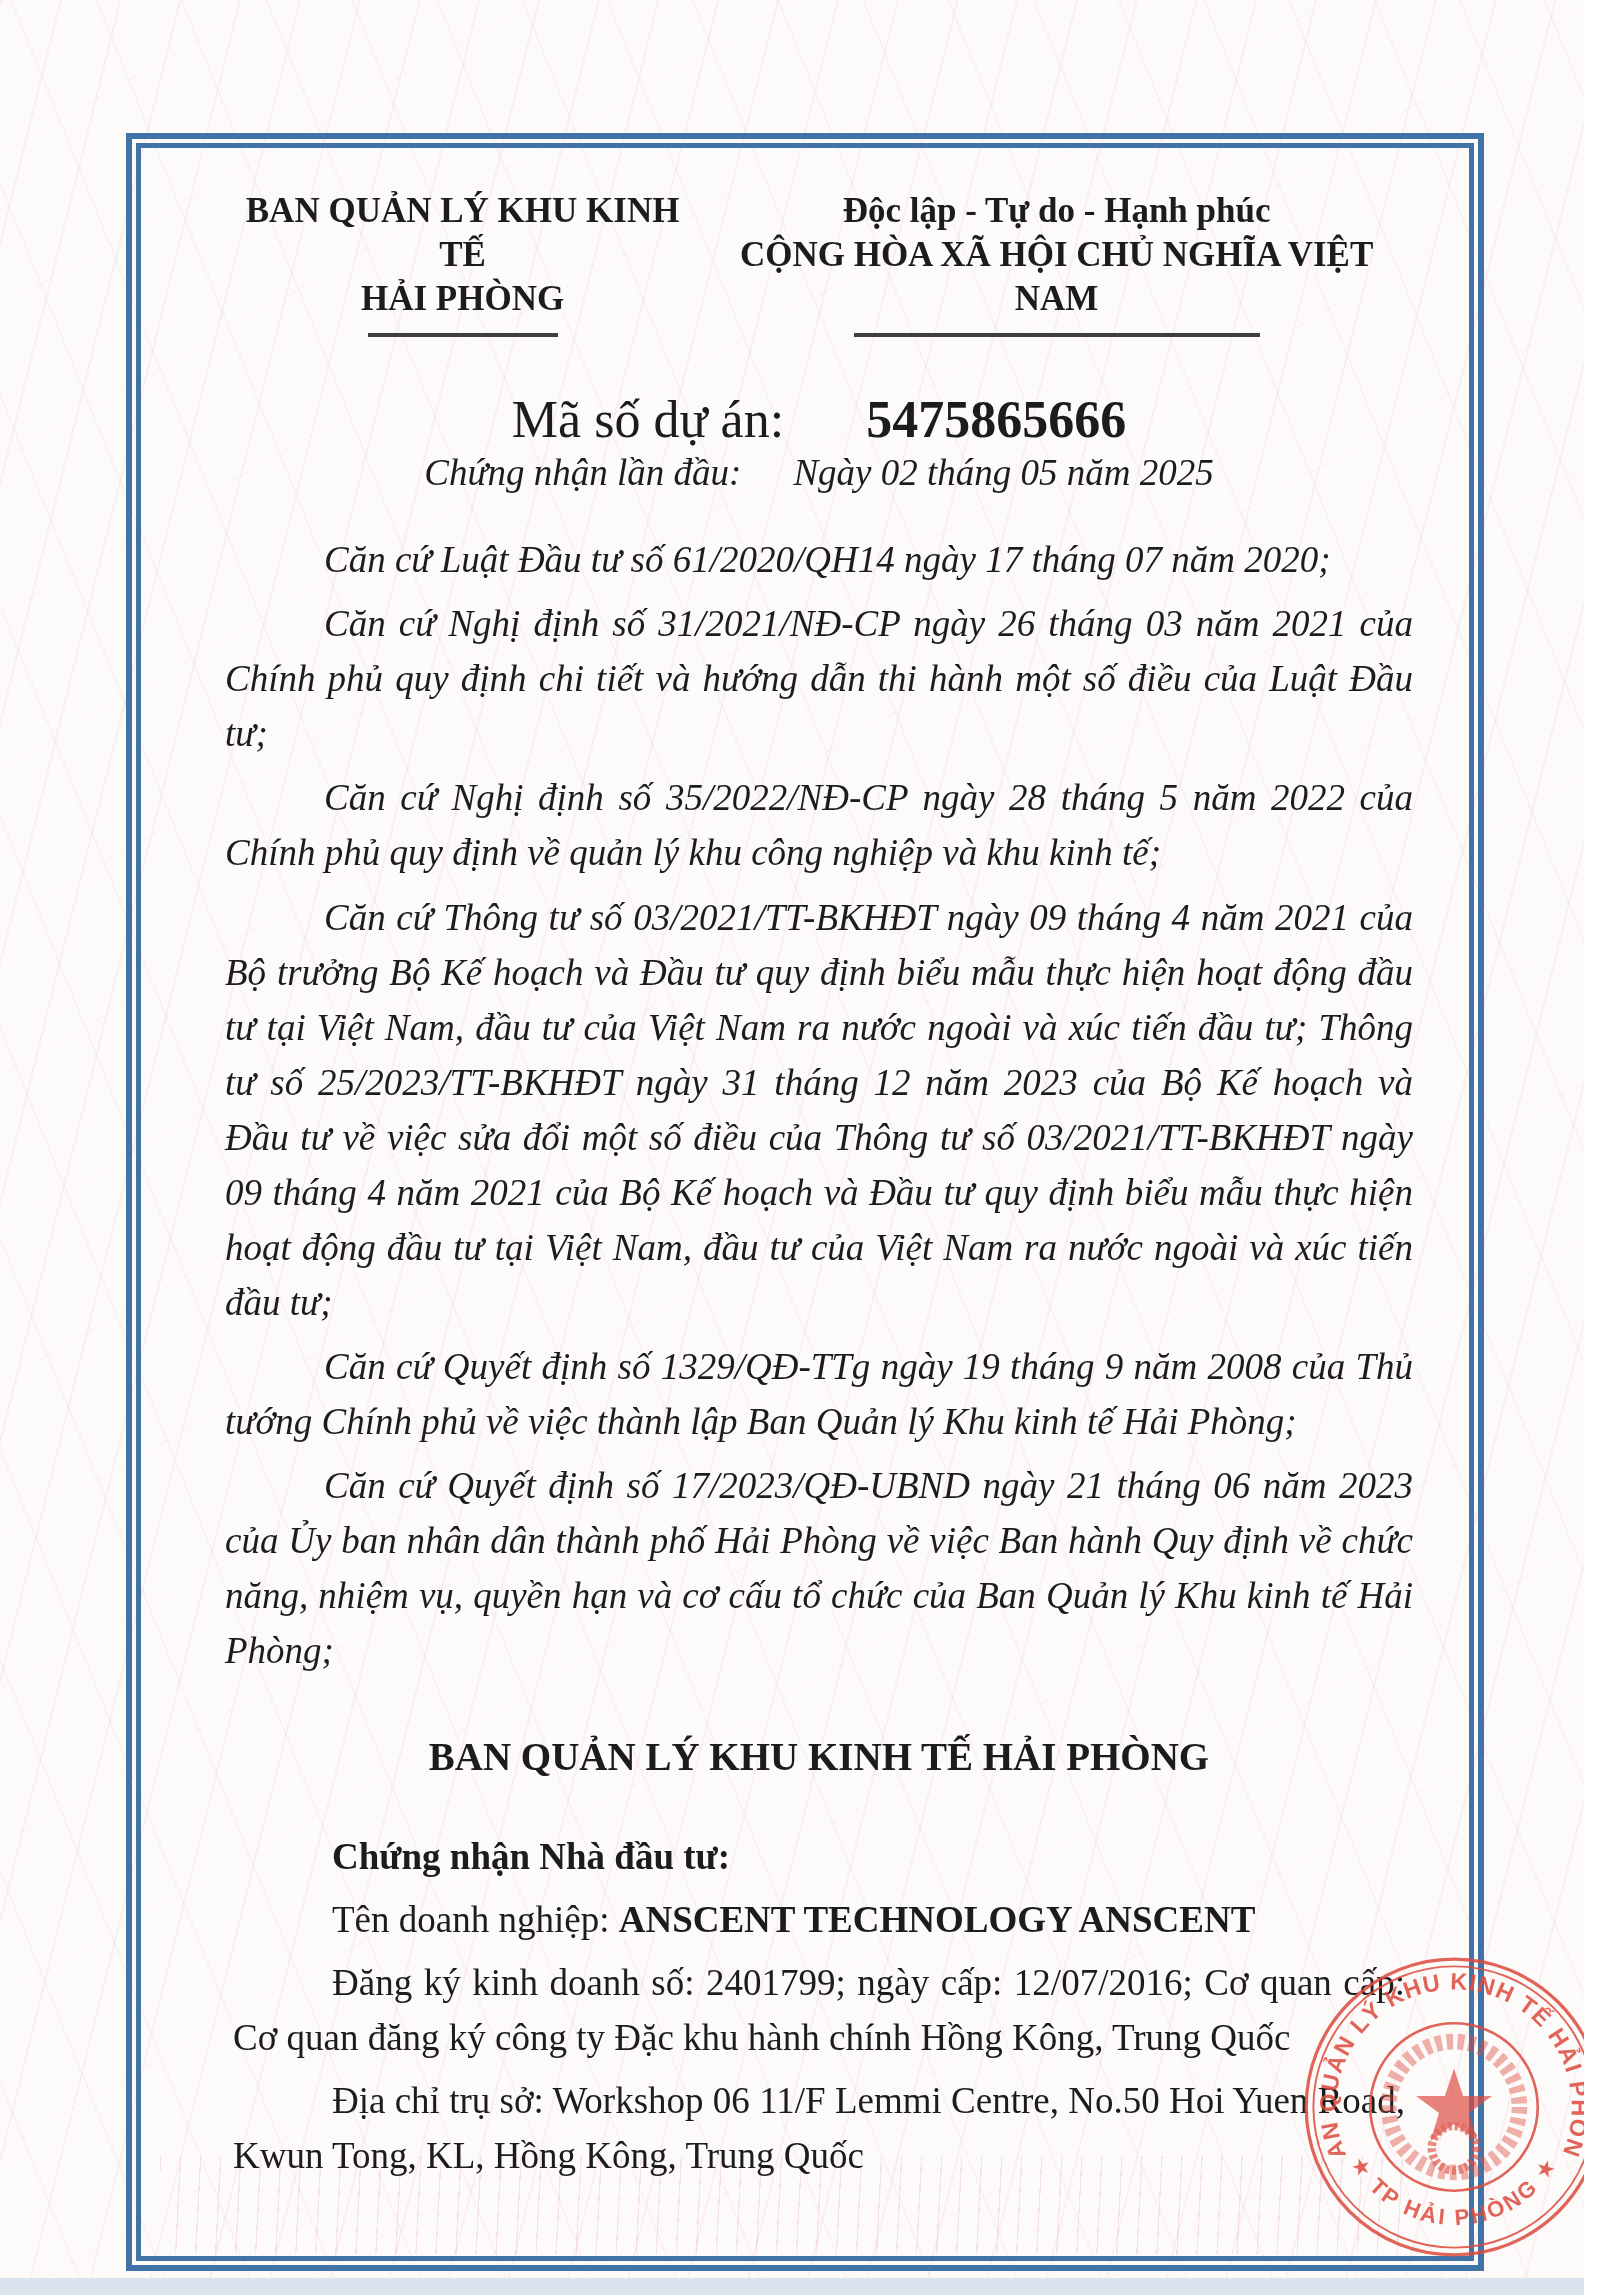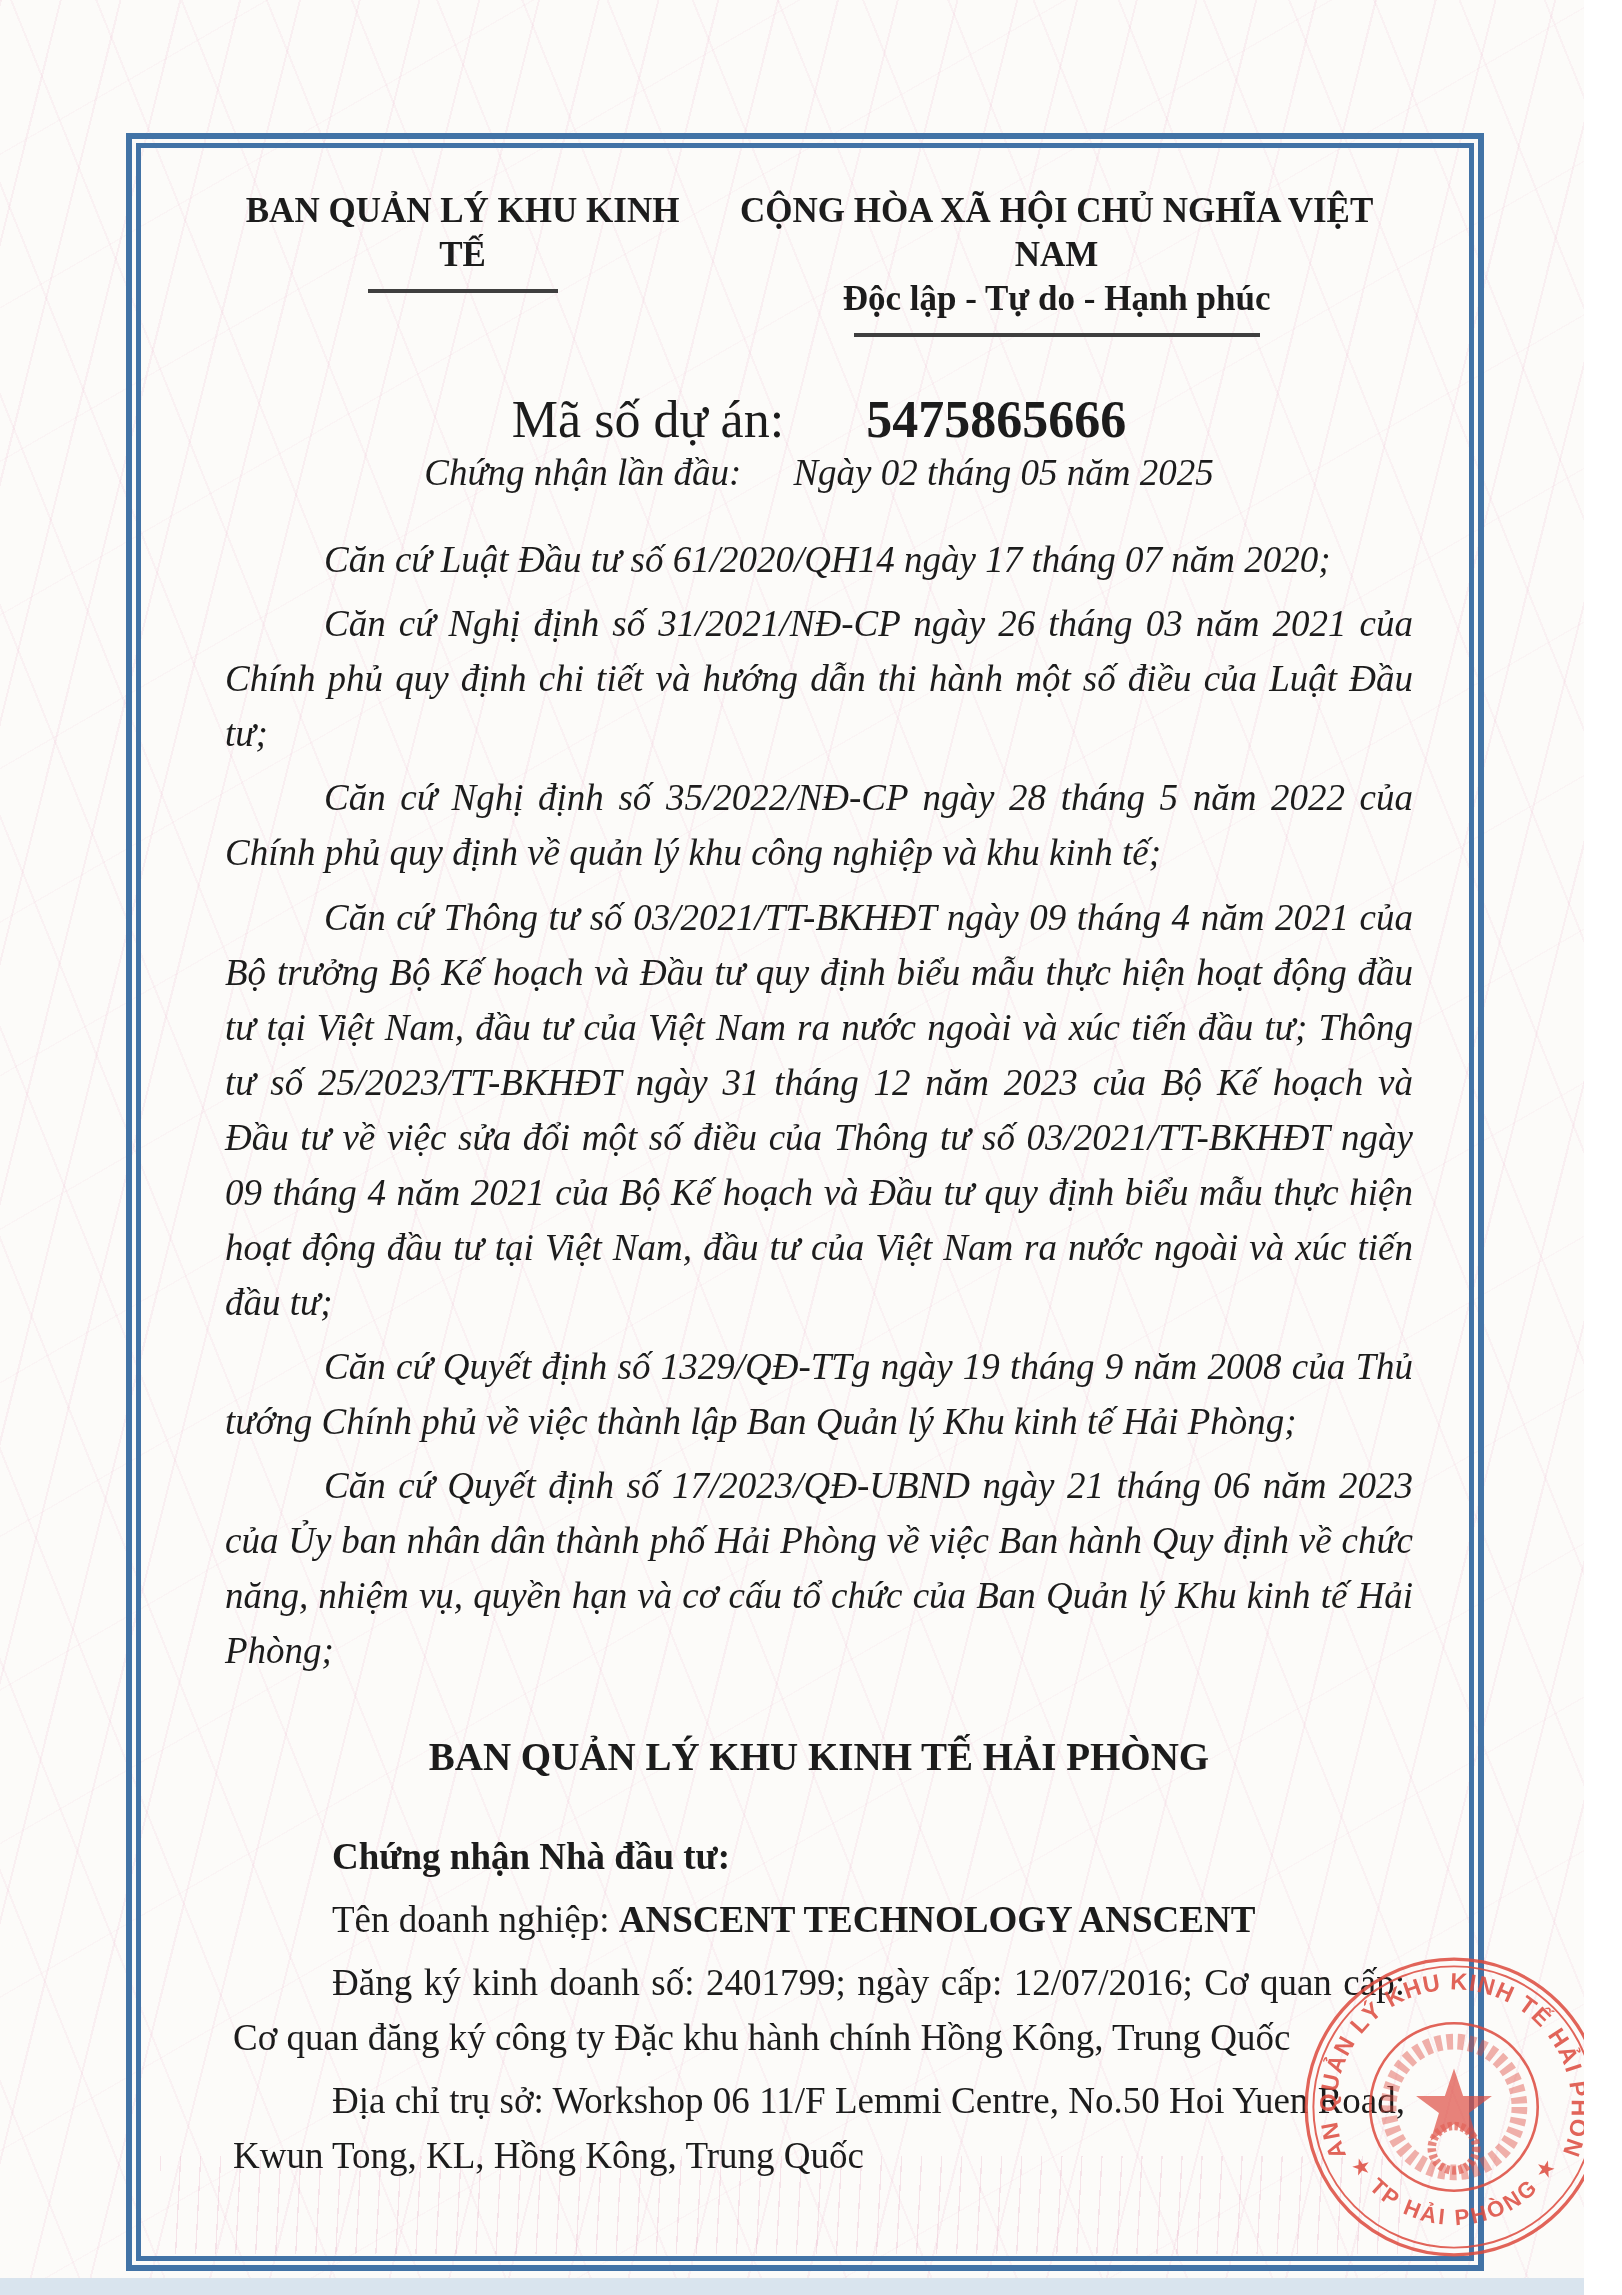--- a/index.html
+++ b/index.html
@@ -76,25 +76,26 @@
 
   <div class="frame-outer">
     <div class="frame-inner"></div>
   </div>
 
   <div class="content">
 
     <div class="header">
       <div class="hcol-left">
         <div>BAN QUẢN LÝ KHU KINH TẾ</div>
+        <div>HẢI PHÒNG</div>
         <div class="rule rule-left"></div>
       </div>
       <div class="hcol-right">
+        <div>Độc lập - Tự do - Hạnh phúc</div>
         <div>CỘNG HÒA XÃ HỘI CHỦ NGHĨA VIỆT NAM</div>
-        <div>Độc lập - Tự do - Hạnh phúc</div>
         <div class="rule rule-right"></div>
       </div>
     </div>
 
     <div class="title-block">
       <div class="code-line">
         <span>Mã số dự án:</span><span class="code">5475865666</span>
       </div>
       <div class="firstcert-line">
         <span>Chứng nhận lần đầu:</span><span class="date">Ngày 02 tháng 05 năm 2025</span>

